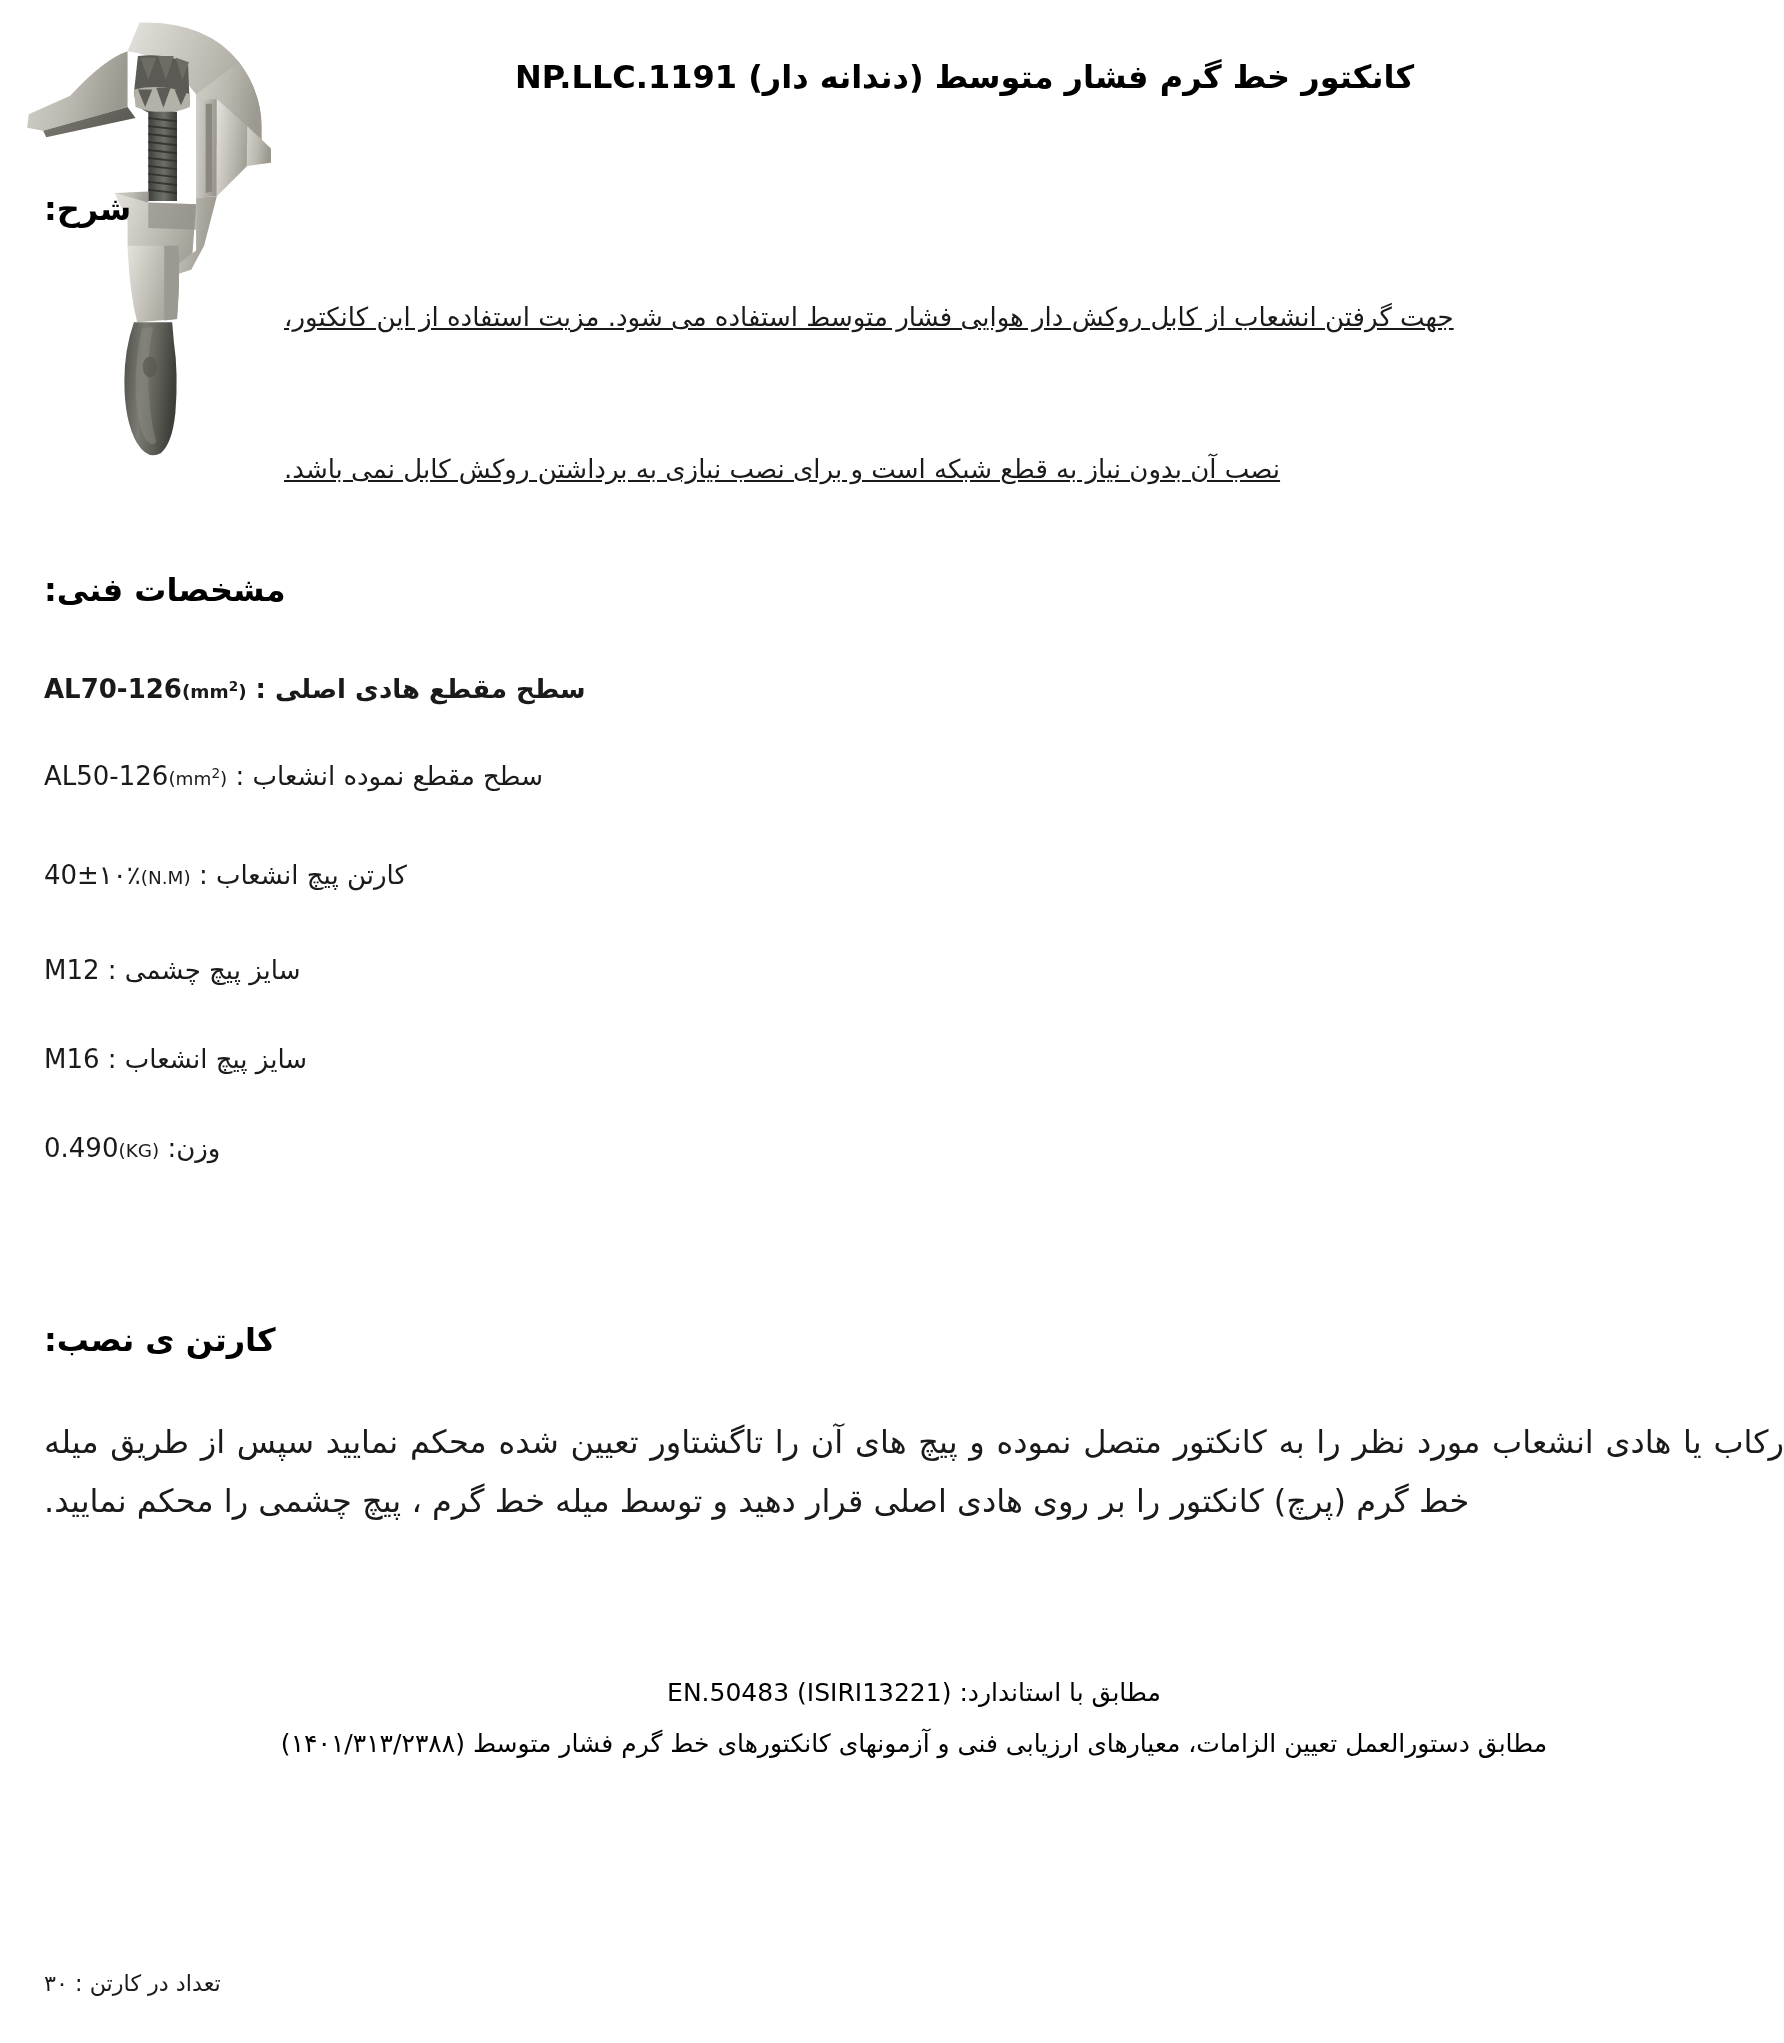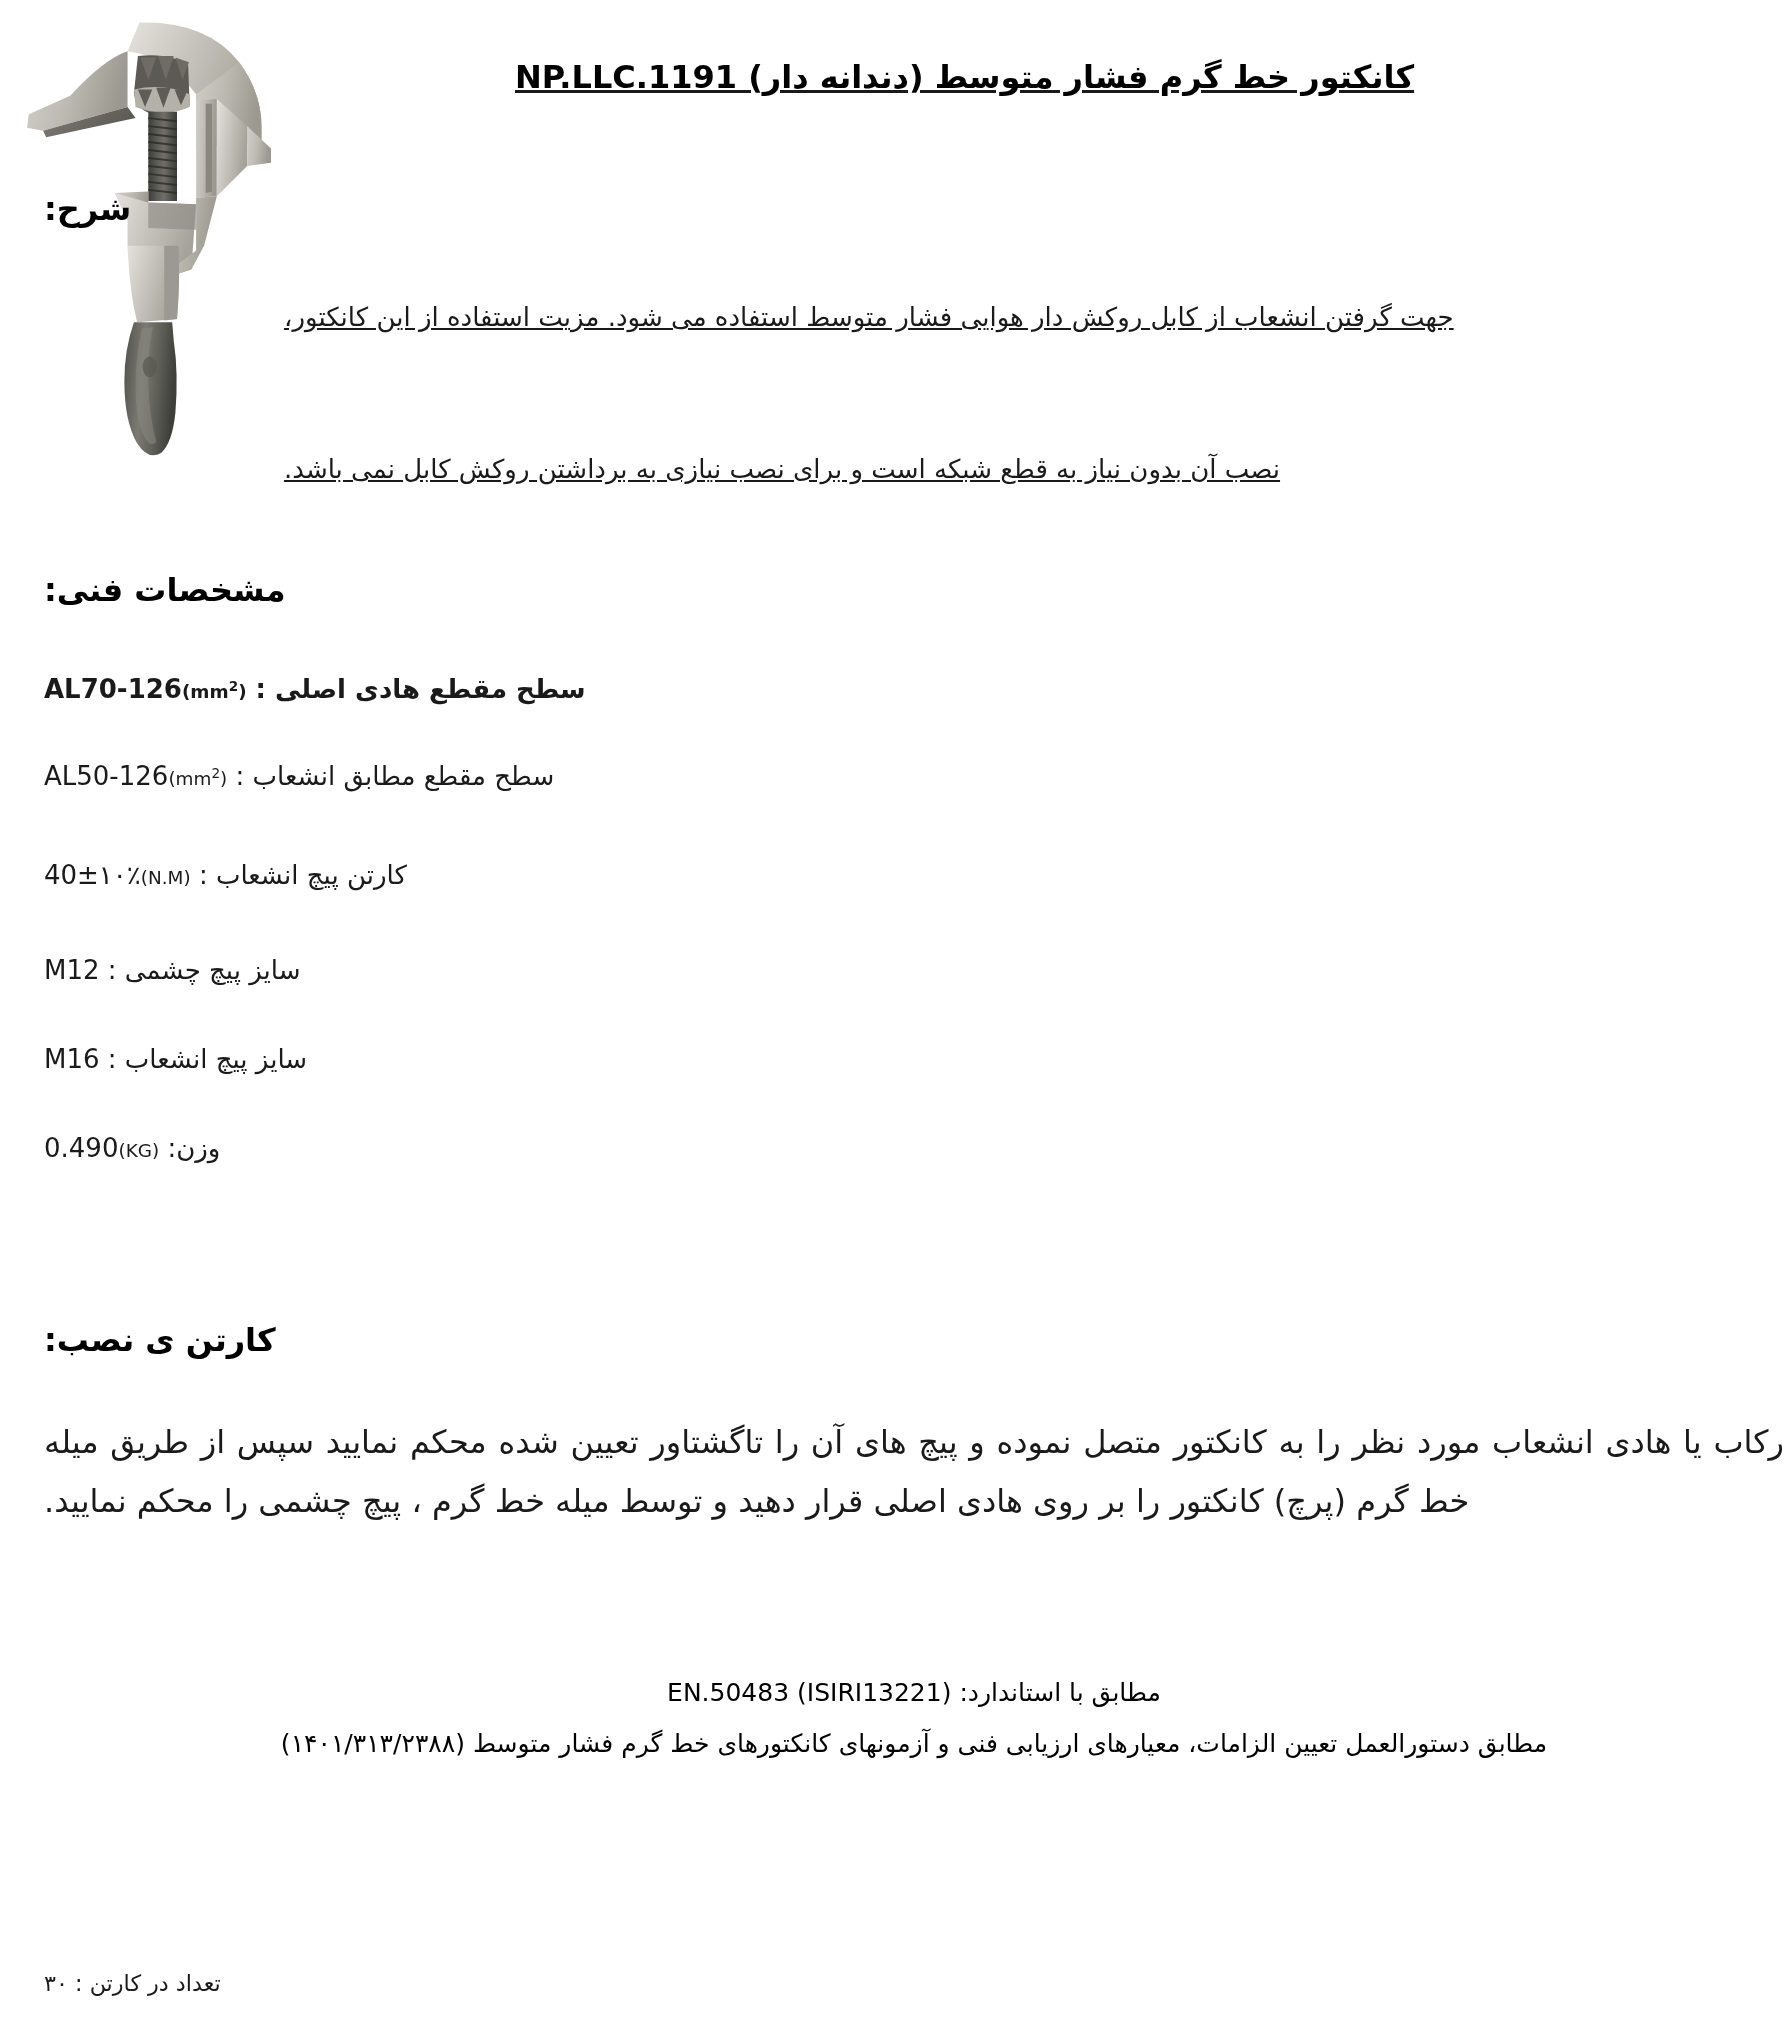--- a/index.html
+++ b/index.html
@@ -47,21 +47,20 @@
   }
 
   .title-row {
     position: absolute;
     top: 57px;
     right: 0;
     width: 1277px;
     text-align: left;
     padding-left: 8px;
     box-sizing: border-box;
-    text-decoration: underline;
   }
   .title {
     font-family: "DejaVu Sans", "Liberation Sans", sans-serif;
     font-weight: bold;
     font-size: 32px;
     line-height: 1.3;
     color: #000;
     direction: rtl;
     unicode-bidi: isolate;
     text-align: left;
@@ -275,21 +274,21 @@
   <div class="para para-2">نصب آن بدون نیاز به قطع شبکه است و برای نصب نیازی به برداشتن روکش کابل نمی باشد.</div>
 
   <div class="section-head head-specs">مشخصات فنی:</div>
 
   <div class="spec-line s0">
     <span>سطح مقطع هادی اصلی :</span>
     <span class="unit"><span>(mm</span><sup>2</sup><span>)</span></span><span>AL70-126</span>
   </div>
 
   <div class="spec-line s1">
-    <span>سطح مقطع مطابق انشعاب :</span>
+    <span>سطح مقطع نموده انشعاب :</span>
     <span class="unit"><span>(mm</span><sup>2</sup><span>)</span></span><span>AL50-126</span>
   </div>
 
   <div class="spec-line s2">
     <span>کارتن پیچ انشعاب :</span>
     <span class="unit">(N.M)</span><span>40±۱۰٪</span>
   </div>
 
   <div class="spec-line s3">
     <span>سایز پیچ چشمی :</span>

